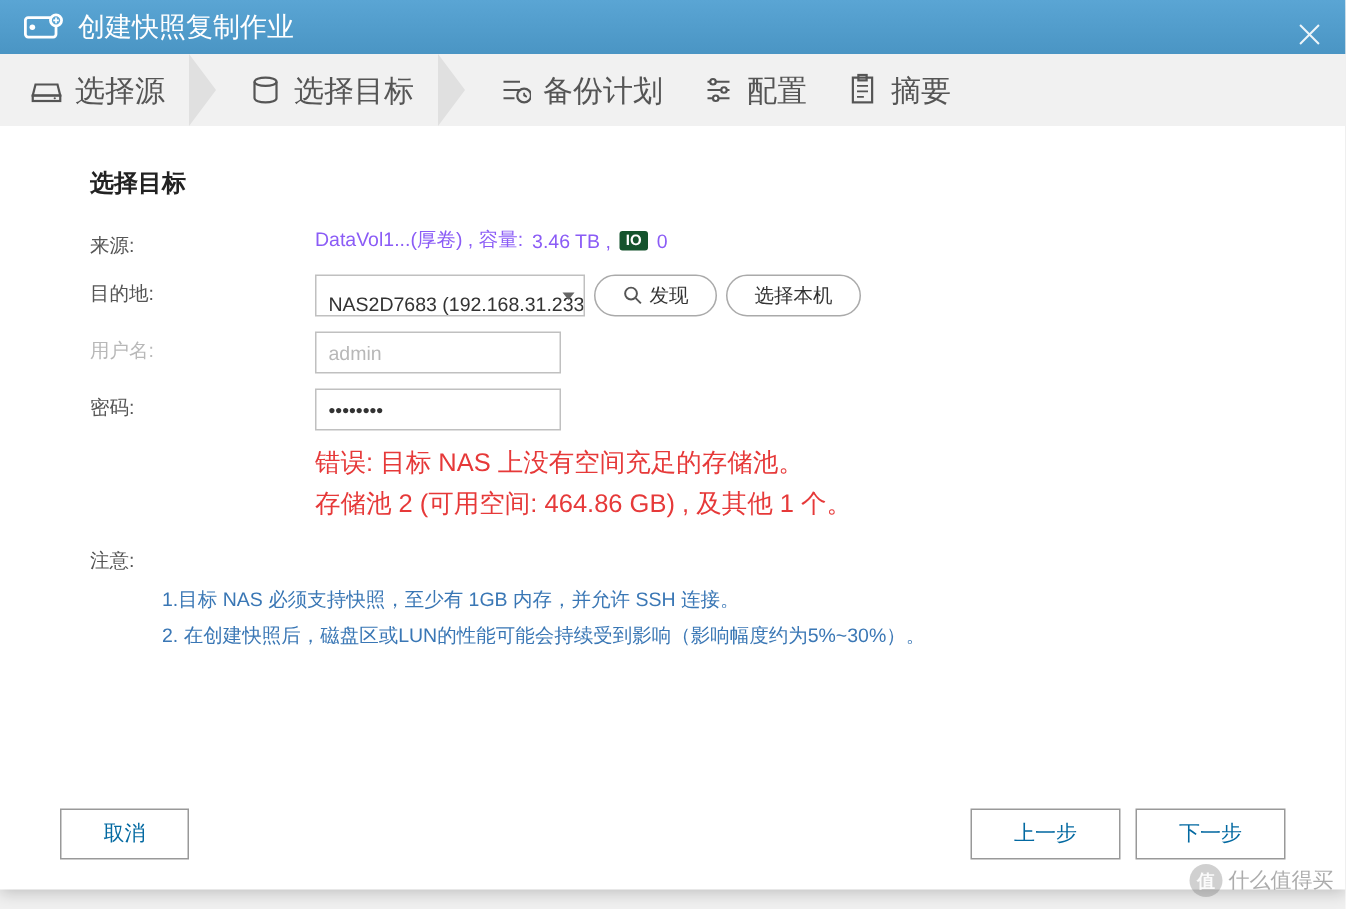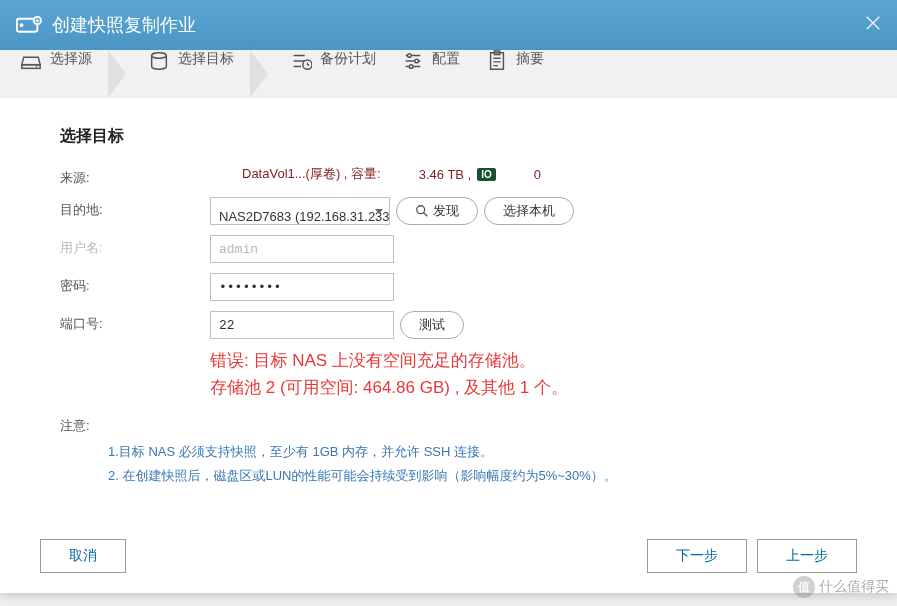--- a/index.html
+++ b/index.html
@@ -19,21 +19,21 @@
       width: 897px;
       height: 593px;
       background: #fff;
       display: flex;
       flex-direction: column;
       box-shadow: 0 2px 10px rgba(0,0,0,0.2);
     }
     .header {
       background: linear-gradient(to bottom, #5aa5d4, #4a95c4);
       color: #fff;
-      height: 50px;
+      height: 36px;
       display: flex;
       align-items: center;
       padding: 0 16px;
       position: relative;
     }
     .header-icon {
       width: 26px;
       height: 20px;
       margin-right: 10px;
       display: inline-block;
@@ -57,24 +57,25 @@
     }
     .steps-bar {
       background: #f1f1f1;
       height: 48px;
       display: flex;
       align-items: center;
       padding: 0 10px;
     }
     .step {
       display: flex;
+      align-items: center;
       padding: 0 16px 0 10px;
       height: 48px;
       color: #555;
-      font-size: 14px;
+      font-size: 20px;
       cursor: pointer;
       position: relative;
     }
     .step.completed {
       color: #555;
     }
     .step.completed::after {
       content: "";
       position: absolute;
       right: -14px;
@@ -134,22 +135,21 @@
       color: #b8b8b8;
     }
     .form-value {
       flex: 1;
       display: flex;
       align-items: center;
       flex-wrap: wrap;
       gap: 6px;
     }
     .source-text {
-      color: #7f1d1d;
-      margin-left: 32px;
+      color: #8b5cf6;
     }
     .io-badge {
       background: #14532d;
       color: #fff;
       font-size: 10px;
       padding: 1px 4px;
       border-radius: 2px;
       font-weight: bold;
     }
     .dropdown {
@@ -173,26 +173,25 @@
       top: 11px;
       width: 0;
       height: 0;
       border-left: 4px solid transparent;
       border-right: 4px solid transparent;
       border-top: 5px solid #666;
     }
     .text-input {
       border: 1px solid #c0c0c0;
       height: 28px;
-      width: 184px;
+      width: 164px;
       padding: 0 8px;
       font-size: 13px;
       color: #333;
       background: #fff;
-      font-family: Liberation Mono, monospace;
     }
     .text-input.disabled {
       color: #b8b8b8;
       background: #fff;
     }
     .pill-btn {
       border: 1px solid #aaa;
       background: #fff;
       border-radius: 14px;
       height: 28px;
@@ -393,51 +392,42 @@
       </div>
     </div>
 
     <div class="form-row">
       <div class="form-label">密码:</div>
       <div class="form-value">
         <input class="text-input" type="password" value="••••••••" style="">
       </div>
     </div>
 
-    <div class="form-row">
-      <div class="form-label">端口号:</div>
-      <div class="form-value">
-        <input class="text-input" value="22" style="">
-        <button class="pill-btn">
-          <span>测试</span>
-        </button>
-      </div>
-    </div>
 
     <div class="error-block">
       <div class="error-line">错误: 目标 NAS 上没有空间充足的存储池。</div>
       <div class="error-line">存储池 2 (可用空间: 464.86 GB) , 及其他 1 个。</div>
     </div>
 
     <div class="notes-label">注意:</div>
     <div class="note-line">1.目标 NAS 必须支持快照，至少有 1GB 内存，并允许 SSH 连接。</div>
     <div class="note-line">2. 在创建快照后，磁盘区或LUN的性能可能会持续受到影响（影响幅度约为5%~30%）。</div>
   </div>
 
   <div class="footer">
     <button class="footer-btn">
       <span>取消</span>
     </button>
     <div class="footer-spacer"></div>
     <div class="footer-right">
       <button class="footer-btn">
-        <span>下一步</span>
+        <span>上一步</span>
       </button>
       <button class="footer-btn">
-        <span>上一步</span>
+        <span>下一步</span>
       </button>
     </div>
   </div>
 </div>
 
 <div class="watermark">
   <span class="watermark-logo">值</span>
   <span>什么值得买</span>
 </div>
 

